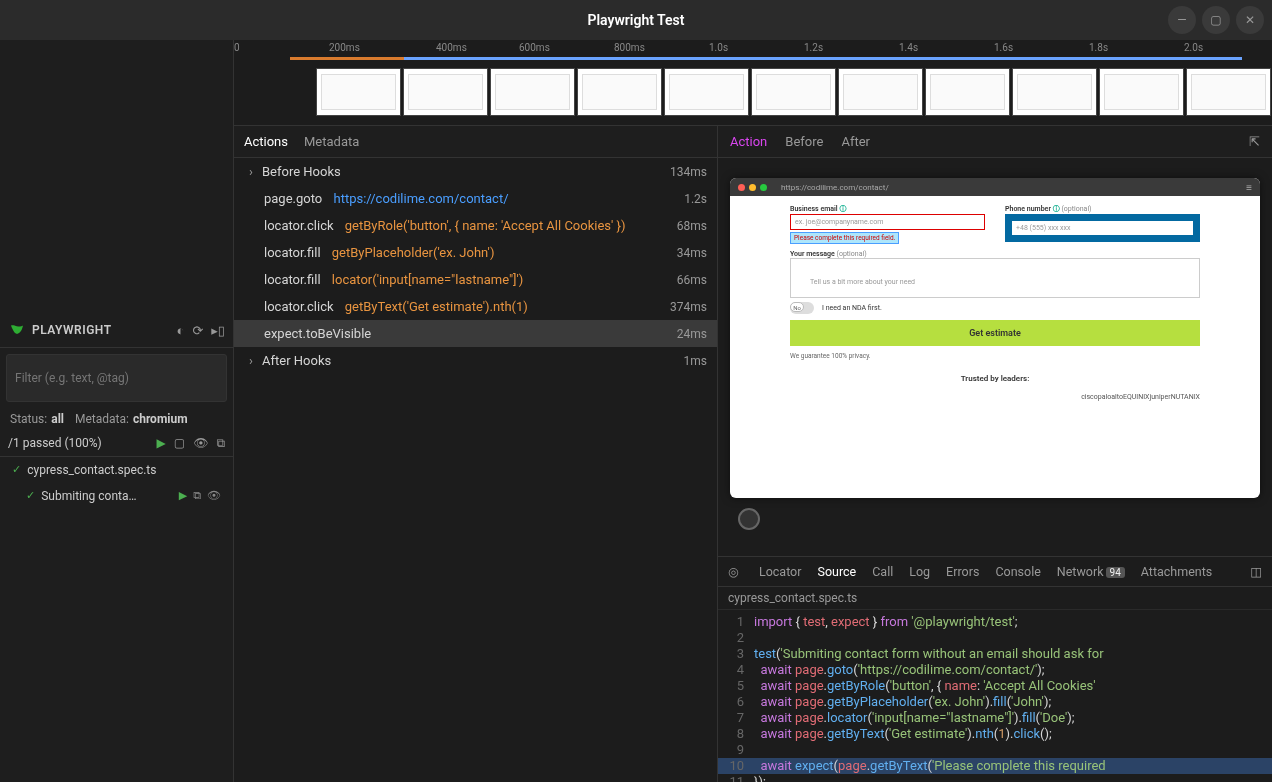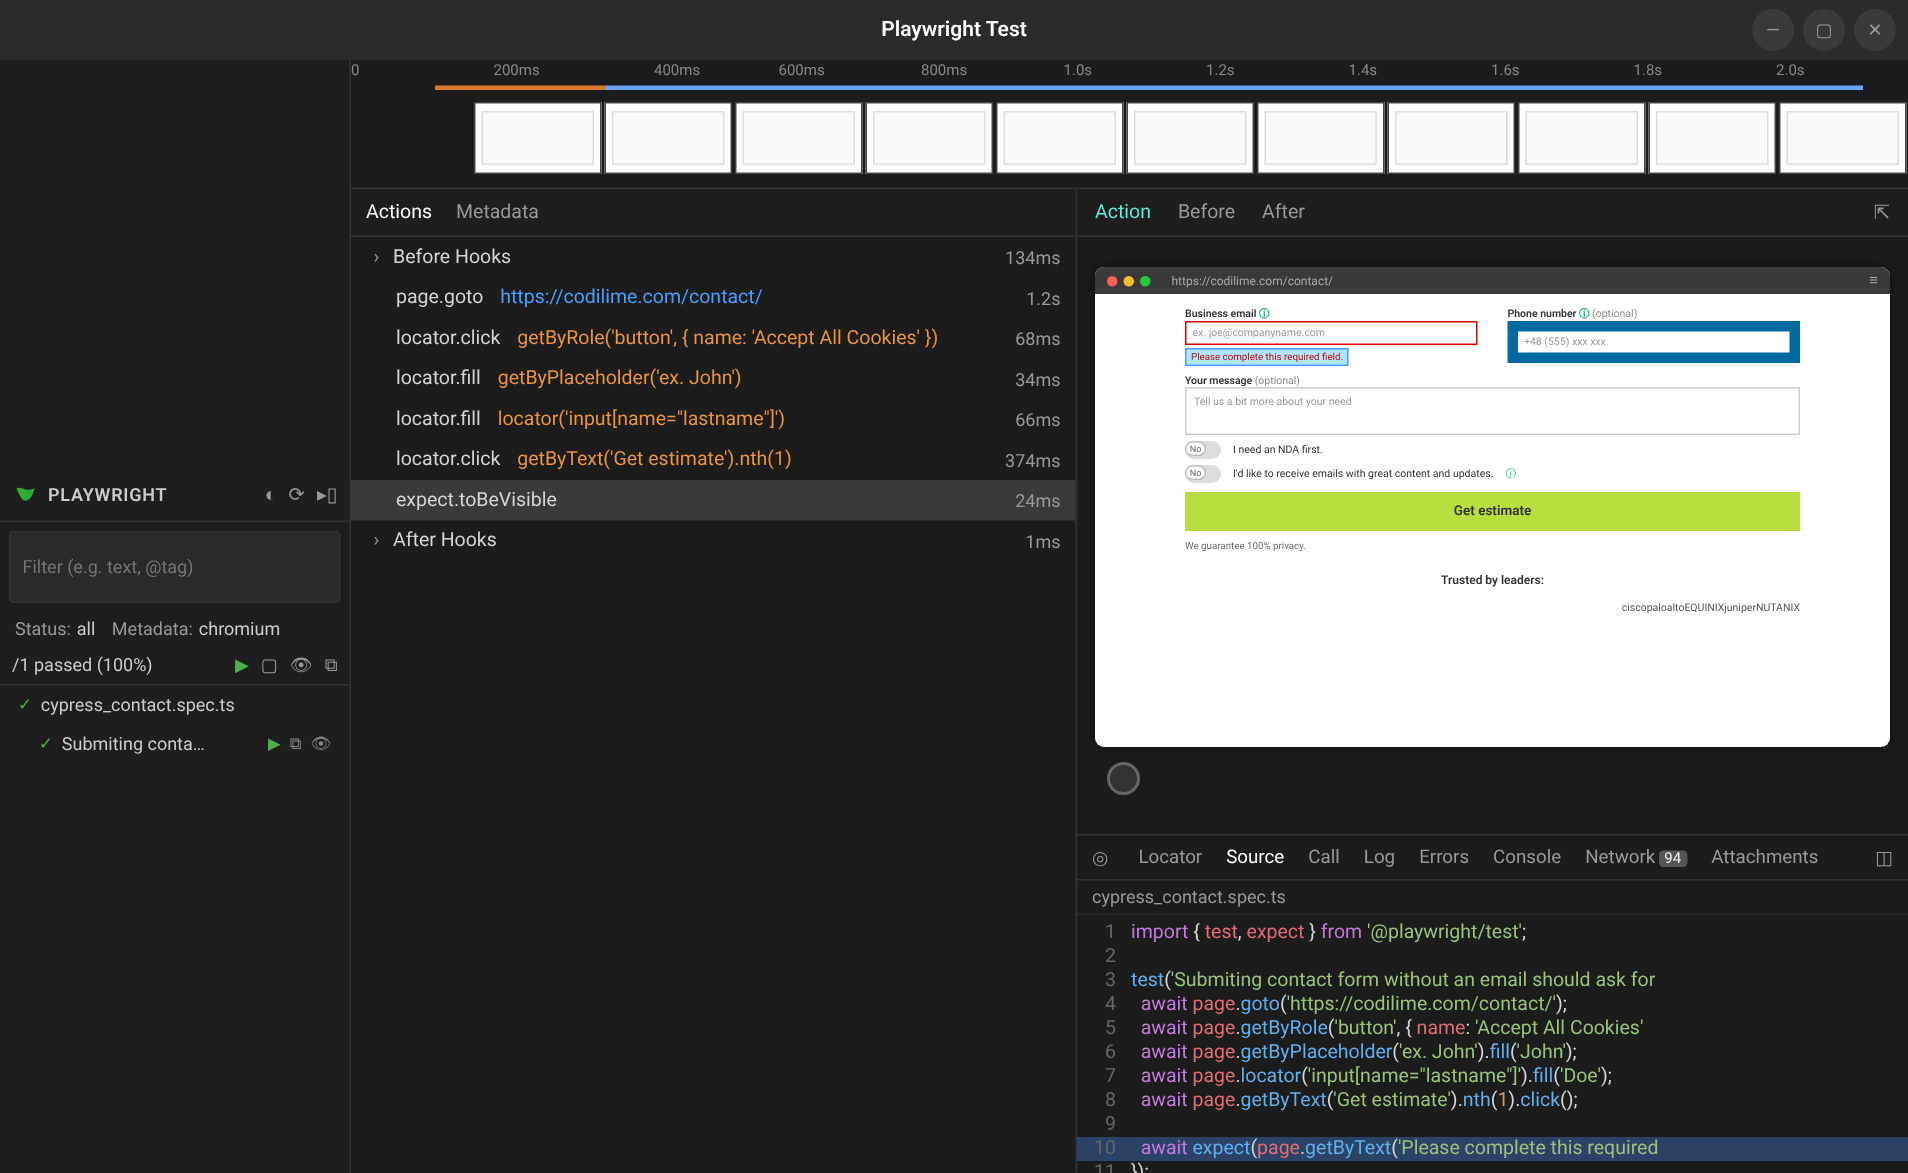--- a/index.html
+++ b/index.html
@@ -11,21 +11,21 @@
 .main-layout { display:flex; height:742px; }
 .sidebar { width:276px; background:#1e1e1e; border-right:1px solid #333; display:flex; flex-direction:column;justify-content:center; }
 .sb-header { height:34px; display:flex; align-items:center; padding:0 8px; border-bottom:1px solid #333; }
 .pw-logo { width:18px; height:18px; margin-right:6px; }
 .sb-title { font-weight:600; color:#ccc; letter-spacing:0.5px; font-size:12px; }
 .sb-tools { margin-left:auto; display:flex; gap:8px; color:#999; }
 .sb-tools span { cursor:pointer; }
 .filter-row { padding:6px; }
 .filter-input { width:100%; background:#2a2a2a; border:1px solid #333; color:#888; padding:16px 8px; border-radius:3px; font-size:12px; }
 .status-row { padding:4px 10px; color:#999; font-size:12px; display:flex; gap:4px;}
-.status-row b { color:#ccc; font-weight:400; }
+.status-row b { color:#ccc; font-weight:700; }
 .pass-row { display:flex; align-items:center; padding:6px 8px; border-bottom:1px solid #333; font-size:12px; }
 .pass-icons { margin-left:auto; display:flex; gap:8px; color:#999; }
 .play-g { color:#4caf50; }
 .test-item { display:flex; align-items:center; padding:6px 12px; gap:6px; }
 .test-item.nested { padding-left:26px; }
 .check { color:#4caf50; font-size:11px; }
 .test-name { color:#ccc; white-space:nowrap; overflow:hidden; text-overflow:ellipsis; flex:1; font-size:12px; }
 .test-item .tools { display:flex; gap:6px; color:#888; font-size:11px; }
 
 .content { flex:1; display:flex; flex-direction:column; }
@@ -48,38 +48,38 @@
 .chevron { color:#999; width:14px; text-align:center; cursor:pointer; }
 .act-name { color:#d5d5d5; }
 .act-arg { color:#e89440; }
 .act-link { color:#4a9eff; }
 .act-time { margin-left:auto; color:#999; font-size:12px; }
 .action-row.indent { padding-left:30px; }
 
 .right-panel { flex:1; display:flex; flex-direction:column; }
 .action-tabs { height:32px; display:flex; align-items:center; padding:0 12px; gap:18px; border-bottom:1px solid #333; background:#1e1e1e; font-size:13px; color:#999;}
 .action-tabs .tab { cursor:pointer; }
-.action-tabs .tab.active { color:#5eead4; }
+.action-tabs .tab.active { color:#d946ef; }
 .popout { margin-left:auto; color:#999; cursor:pointer;}
 .preview-area { flex:1; padding:20px 12px; background:#1c1c1c; display:flex; justify-content:center; align-items:flex-start; }
 .browser-mock { width:530px; height:320px; background:#fff; border-radius:6px; display:flex; flex-direction:column; overflow:hidden; box-shadow:0 0 8px rgba(0,0,0,0.5);}
 .browser-chrome { height:18px; background:#3a3a3a; display:flex; align-items:center; padding:0 8px; gap:4px; }
 .dot { width:7px; height:7px; border-radius:50%; }
 .dot.r{background:#ff5f56;} .dot.y{background:#ffbd2e;} .dot.g{background:#27c93f;}
 .url { color:#aaa; font-size:8px; margin-left:10px; }
 .menu-icon { margin-left:auto; color:#aaa; font-size:10px; }
 .browser-body { flex:1; padding:8px 60px; font-size:8px; color:#333; }
 .form-row { display:flex; gap:20px; margin-bottom:4px;}
 .form-col { flex:1; }
 .lbl { font-size:7px; font-weight:600; }
 .opt { color:#888; font-weight:400; }
 .inp { border:7px solid #0369a1; padding:3px 4px; font-size:7px; color:#999; }
 .inp.err { border:1px solid #d00; }
 .err-msg { background:#aee6fb; border:1px solid #4a9eff; color:#c00; font-size:6.5px; padding:1px 3px; display:inline-block; margin-top:2px;}
-.textarea { border:1px solid #ccc; height:32px; padding:5px; font-size:7px; color:#999;}
+.textarea { border:1px solid #ccc; height:16px; padding:19px; font-size:7px; color:#999;}
 .toggle-row { display:flex; align-items:center; gap:8px; margin:4px 0; font-size:7px;}
 .toggle { width:24px; height:12px; background:#ddd; border-radius:10px; position:relative;}
 .toggle .knob { position:absolute; width:14px; height:10px; background:#fff; border:1px solid #bbb; border-radius:8px; top:0; left:0; font-size:6px; text-align:center; line-height:9px; color:#666;}
 .big-btn { background:#b6df3f; text-align:center; padding:8px; font-size:9px; font-weight:600; margin:6px 0;}
 .guarantee { font-size:6.5px; color:#666; }
 .trusted { text-align:center; font-weight:600; font-size:8px; margin-top:14px;}
 .logos { display:flex; justify-content:flex-end; margin-top:10px; font-size:7px; color:#555;}
 .a11y-btn { position:absolute; width:22px; height:22px; background:#333; border:2px solid #666; border-radius:50%; }
 
 .bottom-panel { height:226px; border-top:1px solid #333; display:flex; flex-direction:column; }
@@ -261,27 +261,20 @@
               <div style="margin-top:6px;">
                 <div class="lbl"><span>Your message</span> <span class="opt">(optional)</span></div>
                 <div class="textarea">Tell us a bit more about your need</div>
               </div>
               <div class="toggle-row">
                 <div class="toggle">
                     <div class="knob">No</div>
                   </div>
                 <span>I need an NDA first.</span>
               </div>
-              <div class="toggle-row">
-                <div class="toggle">
-                    <div class="knob">No</div>
-                  </div>
-                <span>I'd like to receive emails with great content and updates.</span> 
-                  <span style="color:#0a8;">ⓘ</span>
-              </div>
               <div class="big-btn">Get estimate</div>
               <div class="guarantee">We guarantee 100% privacy.</div>
               <div class="trusted">Trusted by leaders:</div>
               <div class="logos" id="logos">
                   <span>cisco</span>
                   <span>paloalto</span>
                   <span>EQUINIX</span>
                   <span>juniper</span>
                   <span>NUTANIX</span>
                 </div>

